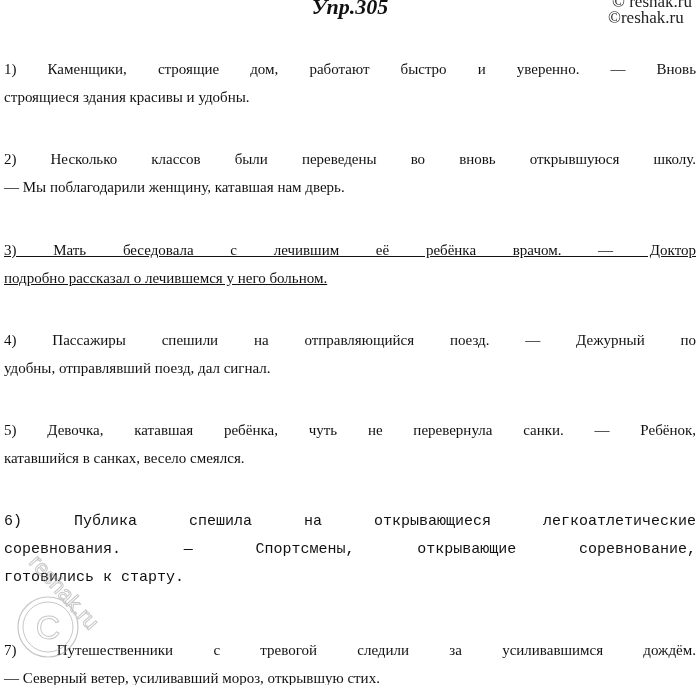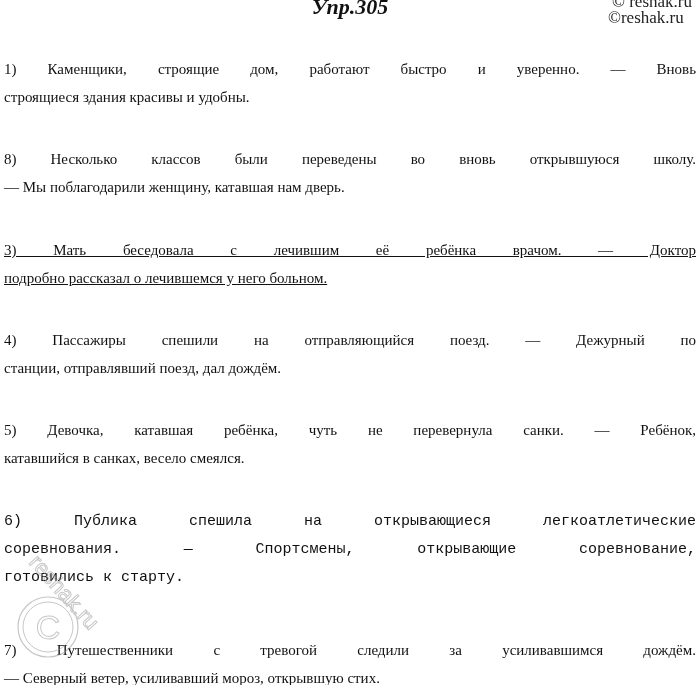--- a/index.html
+++ b/index.html
@@ -69,32 +69,32 @@
   <div>© reshak.ru</div>
   <div class="wm2">©reshak.ru</div>
 </div>
 
 <div class="para" style="top:55px;">
   <span class="line just">1) Каменщики, строящие дом, работают быстро и уверенно. — Вновь</span>
   <span class="line">строящиеся здания красивы и удобны.</span>
 </div>
 
 <div class="para" style="top:145px;">
-  <span class="line just">8) Несколько классов были переведены во вновь открывшуюся школу.</span>
+  <span class="line just">2) Несколько классов были переведены во вновь открывшуюся школу.</span>
   <span class="line">— Мы поблагодарили женщину, катавшая нам дверь.</span>
 </div>
 
 <div class="para" style="top:236px;text-decoration:underline;">
   <span class="line just">3) Мать беседовала с лечившим её ребёнка врачом. — Доктор</span>
   <span class="line">подробно рассказал о лечившемся у него больном.</span>
 </div>
 
 <div class="para" style="top:326px;">
   <span class="line just">4) Пассажиры спешили на отправляющийся поезд. — Дежурный по</span>
-  <span class="line">станции, отправлявший поезд, дал дождём.</span>
+  <span class="line">удобны, отправлявший поезд, дал сигнал.</span>
 </div>
 
 <div class="para" style="top:416px;">
   <span class="line just">5) Девочка, катавшая ребёнка, чуть не перевернула санки. — Ребёнок,</span>
   <span class="line">катавшийся в санках, весело смеялся.</span>
 </div>
 
 <div class="para" style="top:508px;font-family:Liberation Mono, monospace;">
   <span class="line just">6) Публика спешила на открывающиеся легкоатлетические</span>
   <span class="line just">соревнования. — Спортсмены, открывающие соревнование,</span>

